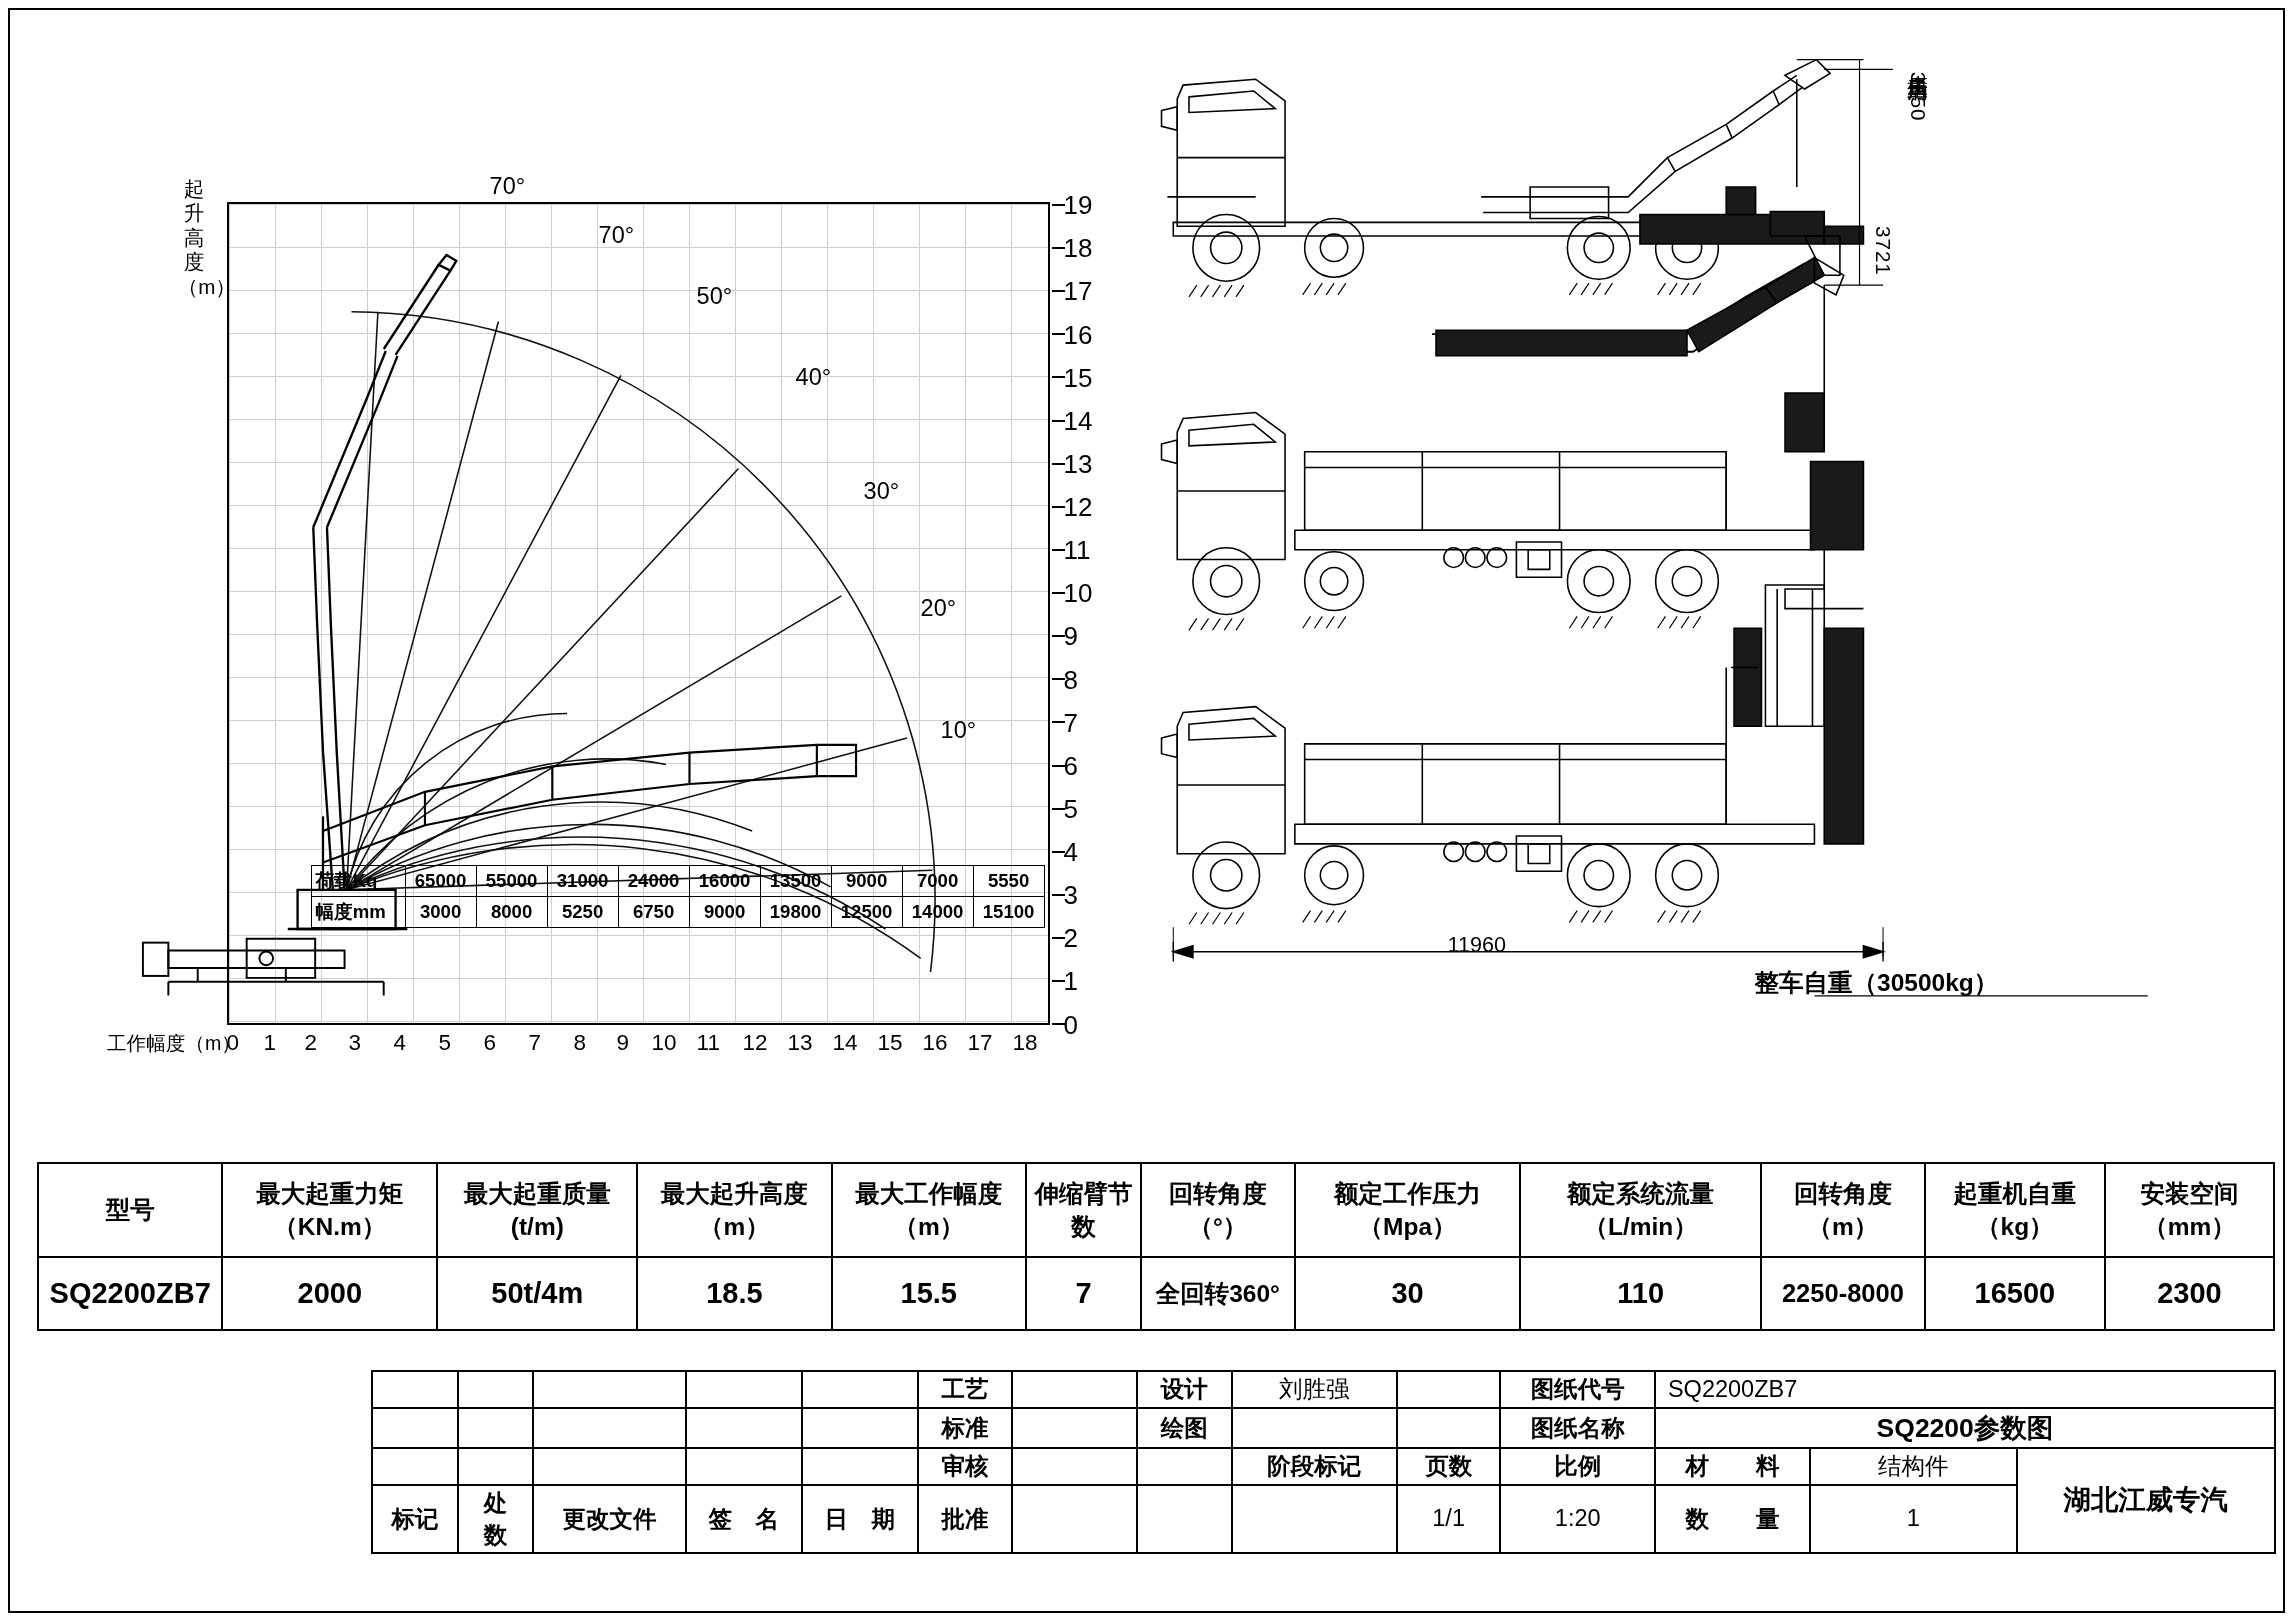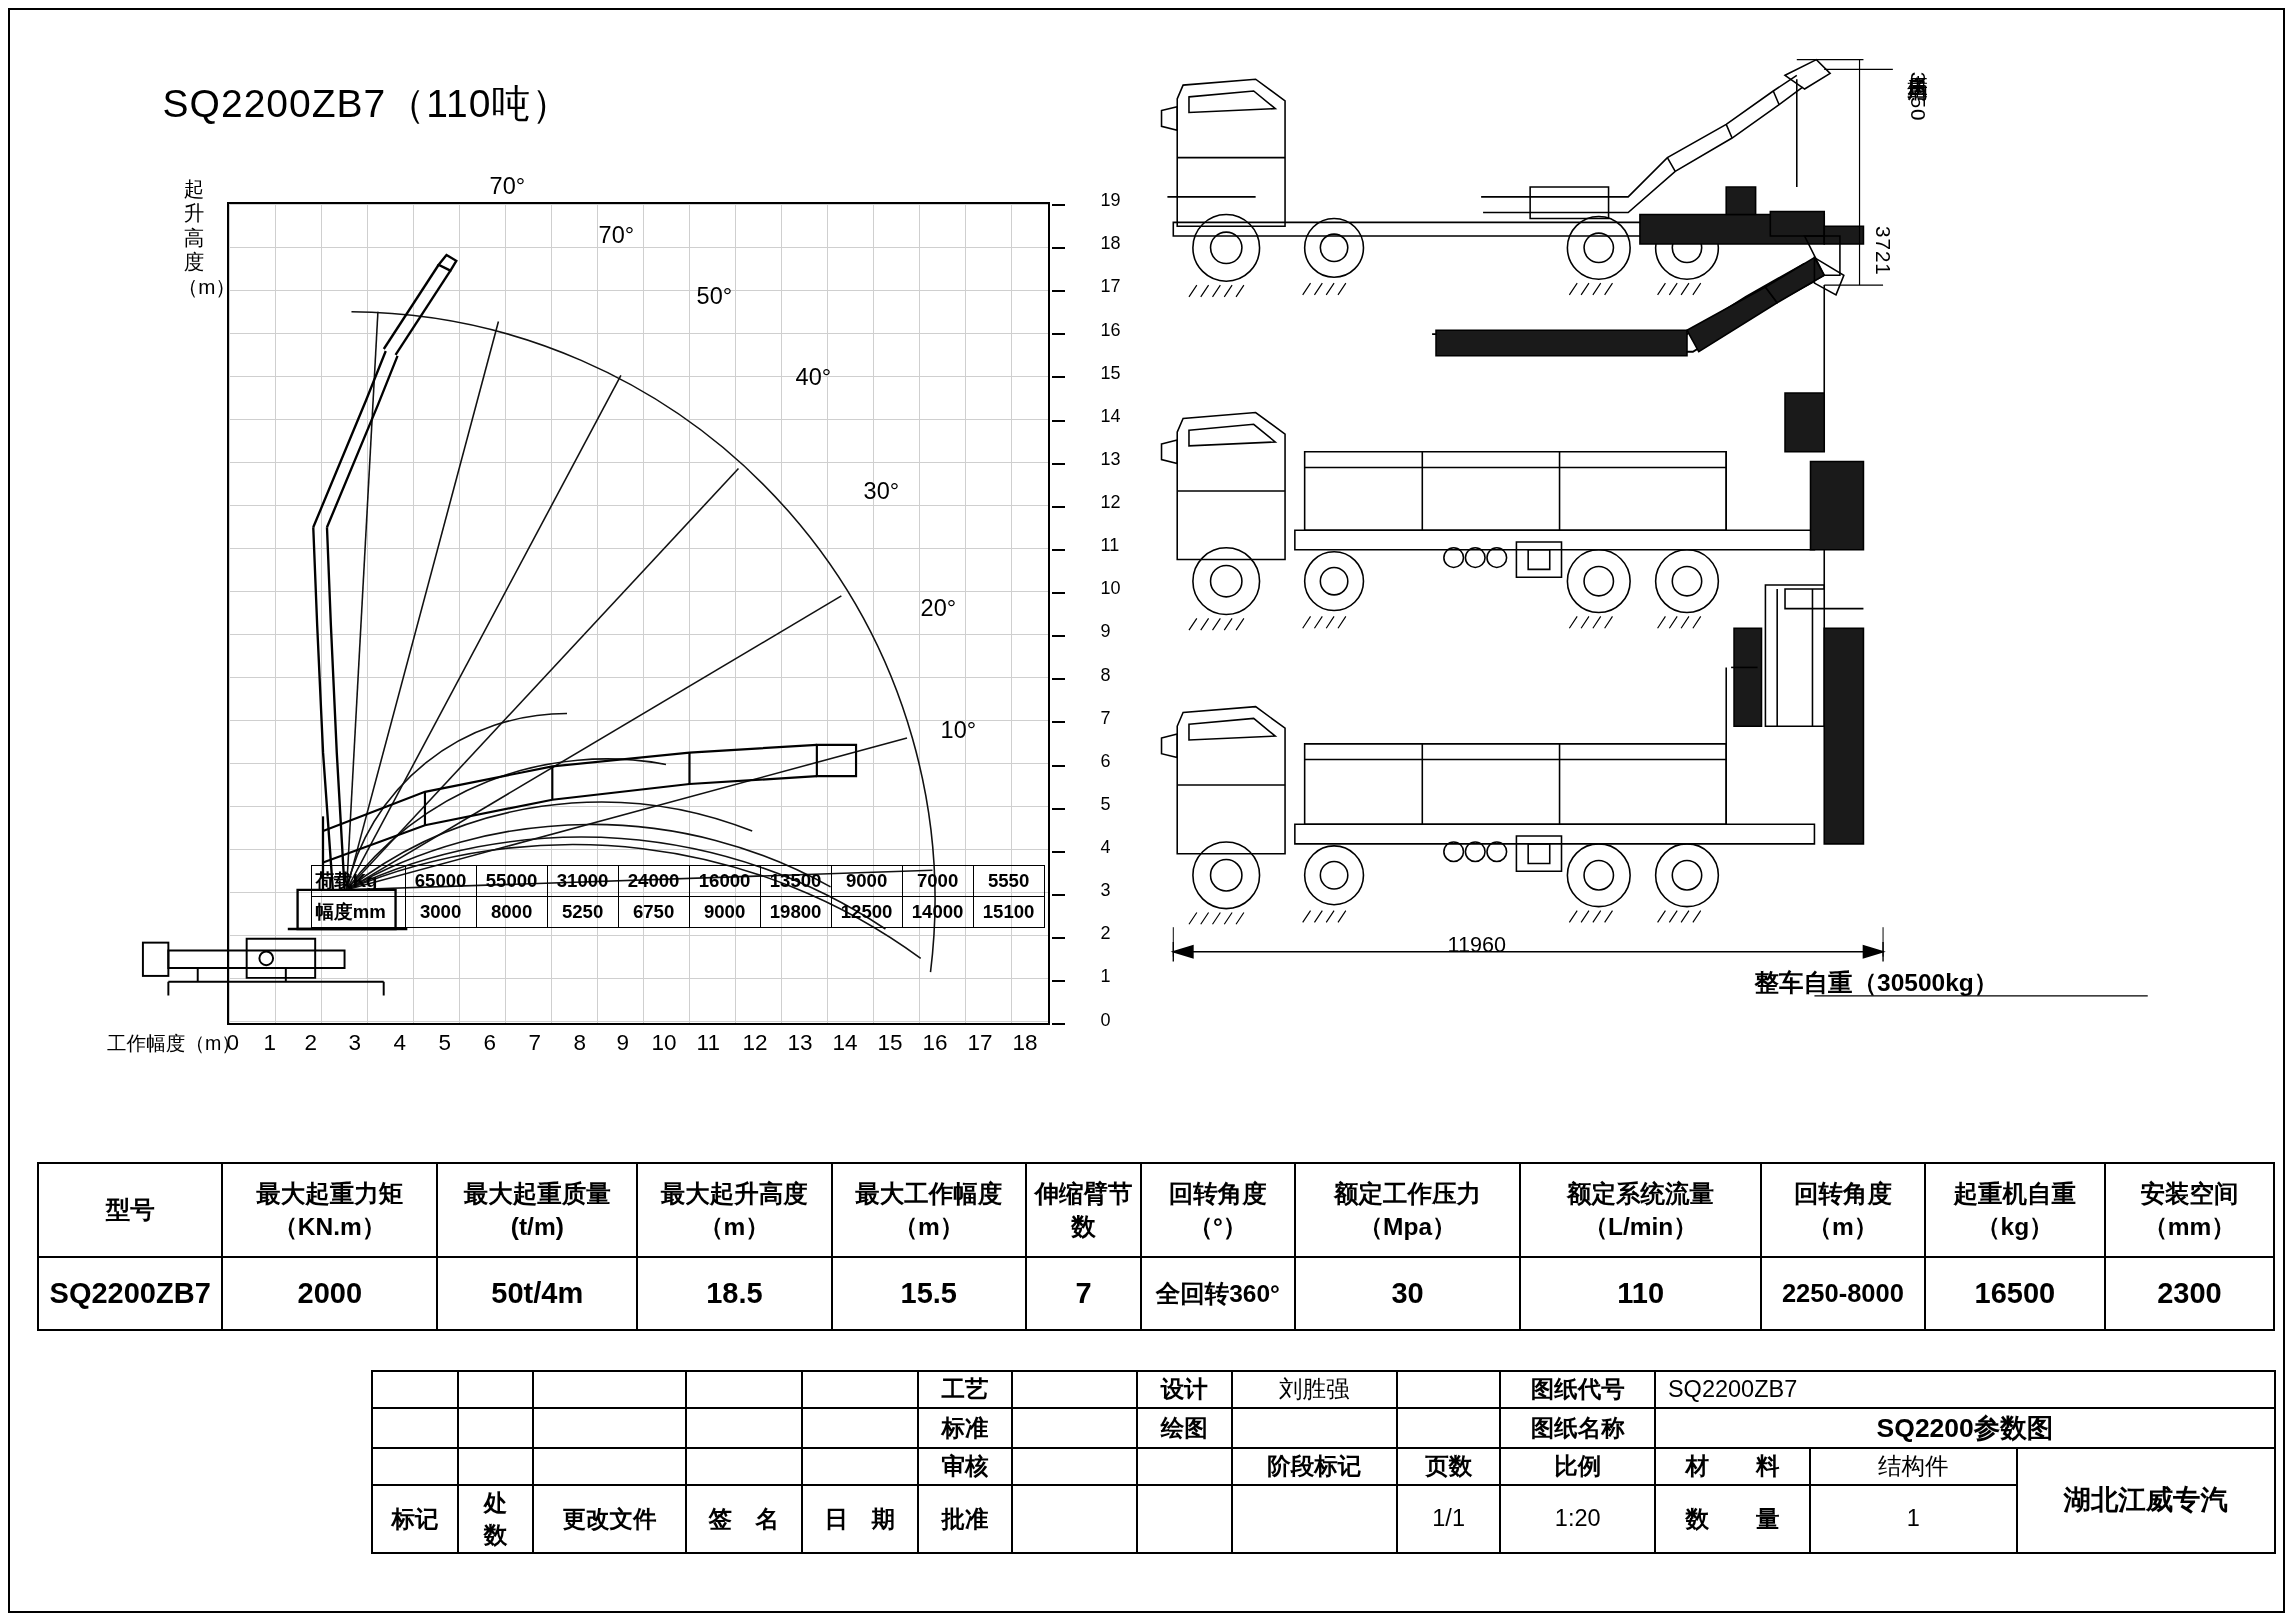--- a/index.html
+++ b/index.html
@@ -30,21 +30,21 @@
     position:absolute; left:147px; top:152px; width:823px; height:823px;
     border:2px solid #000;
     background-image:
       linear-gradient(to right, #cfcfcf 1px, transparent 1px),
       linear-gradient(to bottom, #cfcfcf 1px, transparent 1px);
     background-size: 46px 43px;
     overflow:hidden;
   }
   .grid svg { position:absolute; left:0; top:0; }
   .ytick {
-    position:absolute; left:1021px; font-size:18px; width:39px; text-align:left;
+    position:absolute; left:984px; font-size:26px; width:39px; text-align:left;
   }
   .ytickline { position:absolute; left:972px; width:13.7px; height:2px; background:#000; }
   .xaxis {
     position:absolute; left:147px; top:980px; width:882px; font-size:22.5px;
   }
   .xaxis span { position:absolute; }
   .xlab { position:absolute; left:27.4px; top:980px; font-size:19.6px; }
   .ang { position:absolute; font-size:23.5px; }
   .loadtable {
     position:absolute; left:231px; top:815px;
@@ -86,21 +86,20 @@
 </style>
 </head>
 <body>
 
 <div class="frame">
 
   <div class="top-area">
 
     <div class="chart-block">
 
-      <div class="chart-title">SQ2200ZB7（110吨）</div>
 
       <div class="ylabel">起升高度（m）</div>
 
       <div class="grid">
         <svg width="823" height="823" viewBox="0 0 840 840">
 
           <g fill="none" stroke="#111" stroke-width="1.6">
             <path d="M 120 700 A 230 230 0 0 1 345 520"></path>
             <path d="M 120 700 A 330 330 0 0 1 446 572"></path>
             <path d="M 120 700 A 420 420 0 0 1 534 640"></path>

